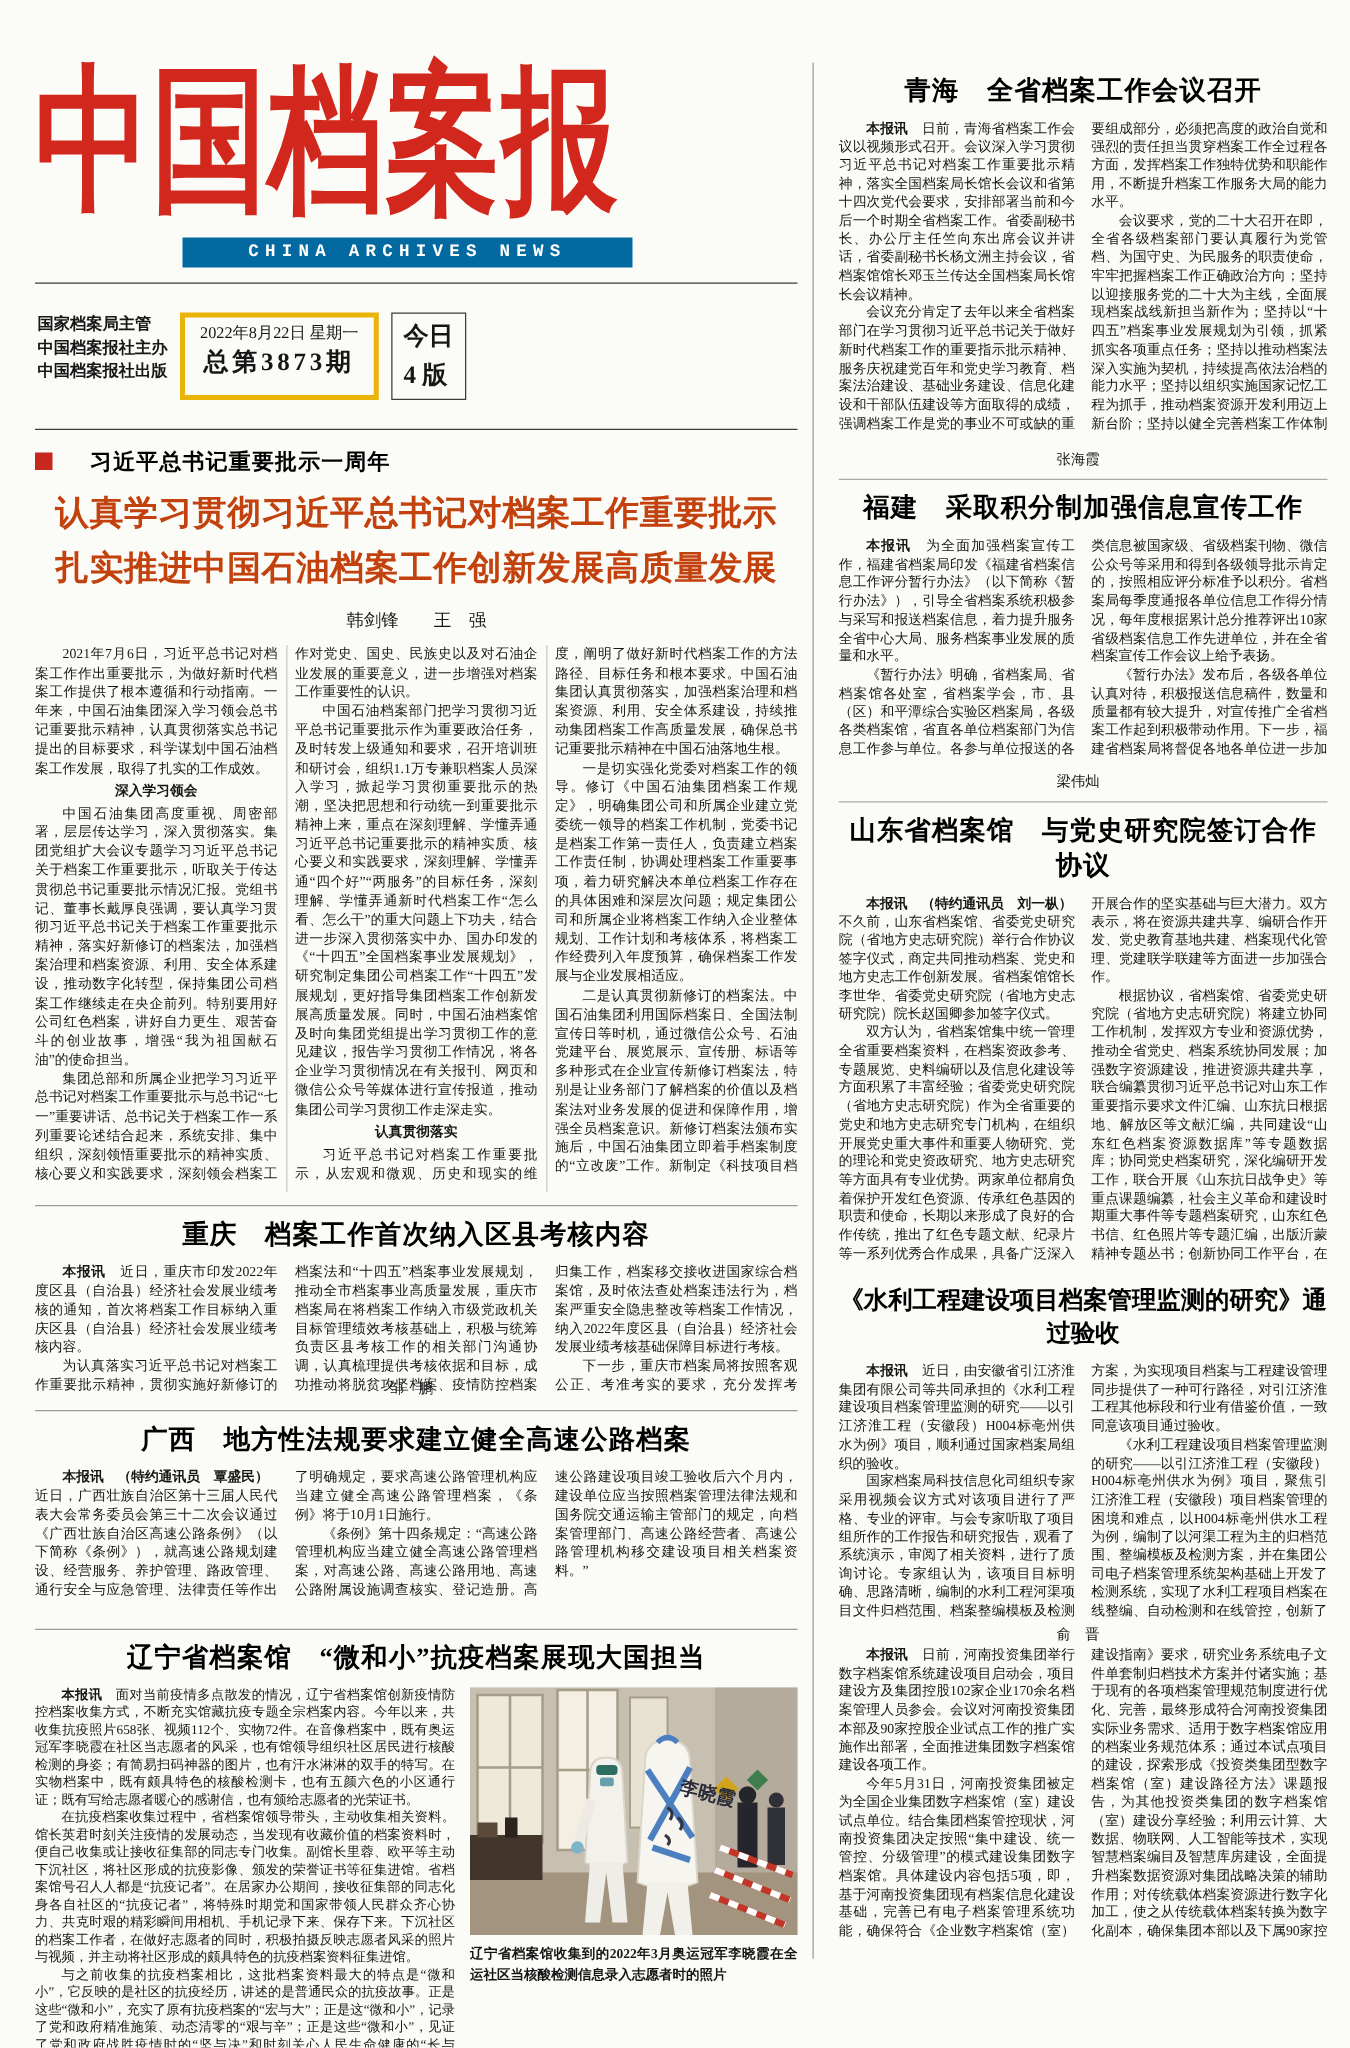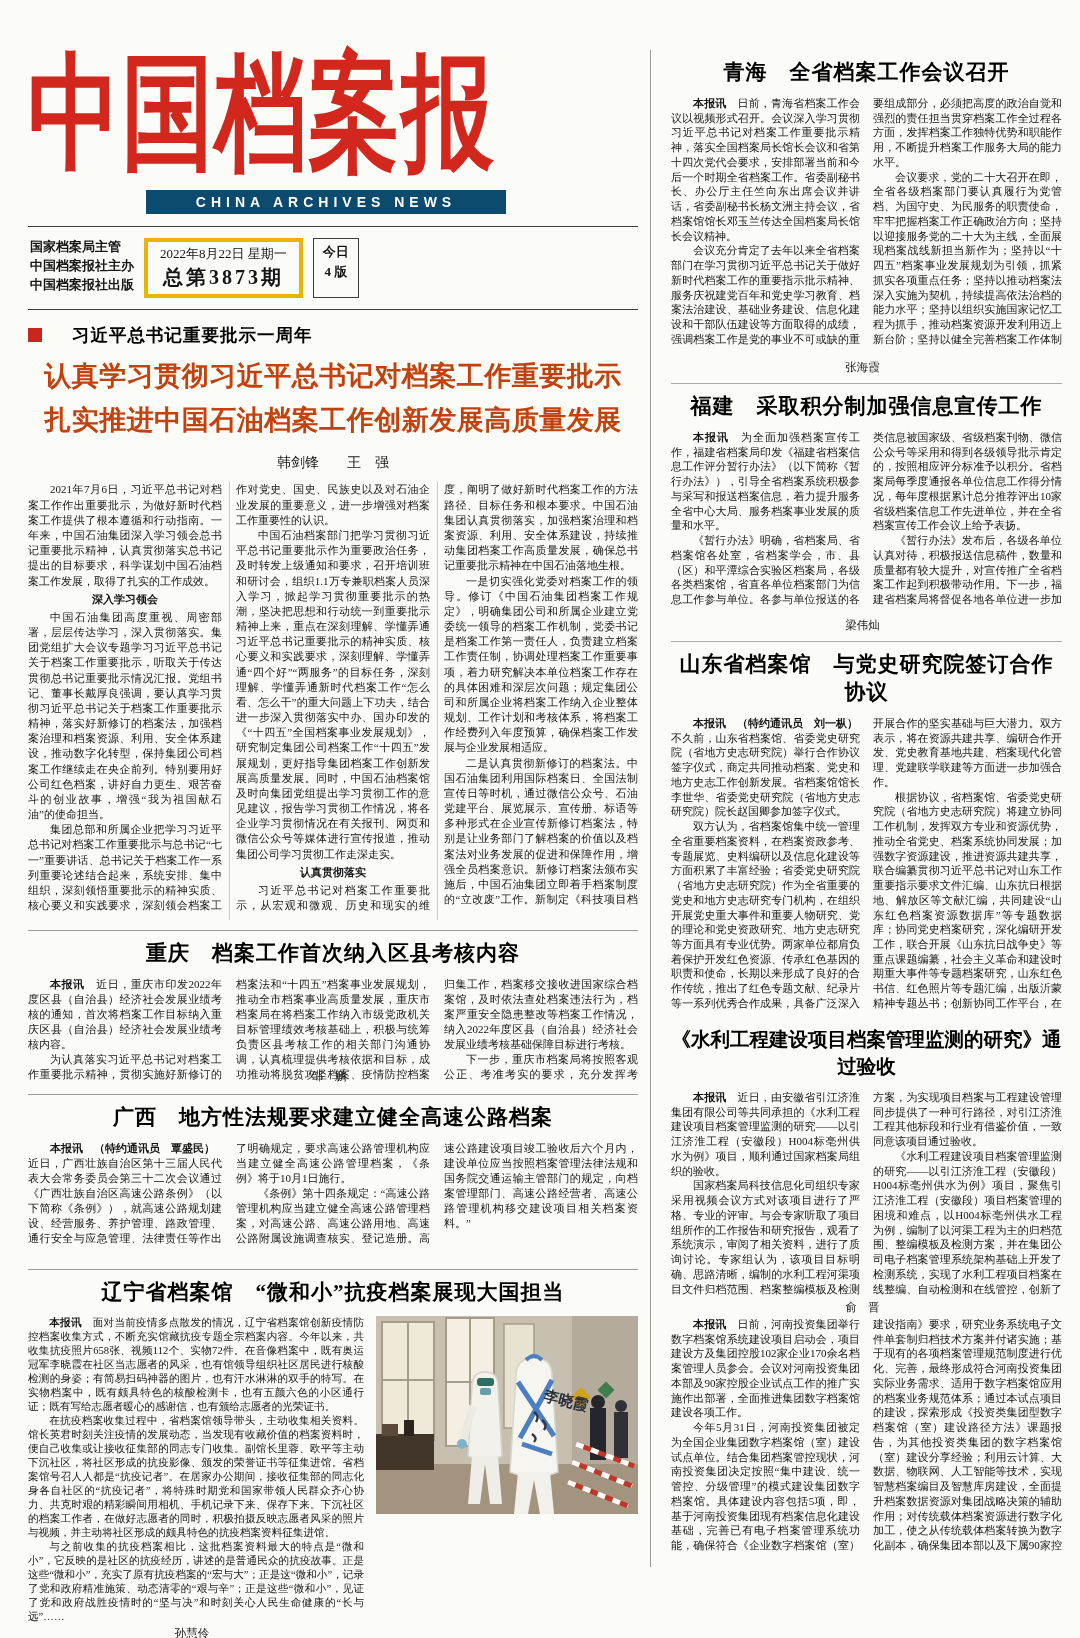--- a/index.html
+++ b/index.html
@@ -18,36 +18,36 @@
 
   
   .masthead { height:172px; position:relative; }
   .brand {
     font-weight:900; color:#d2271c; font-size:126px; line-height:128px;
     letter-spacing:2px; white-space:nowrap; display:inline-block;
     transform:scaleX(.73); transform-origin:left top;
   }
   .enbar {
     position:absolute; left:118px; top:140px; width:360px; height:24px;
-    background:#0c4a6e; color:#fff; text-align:center; line-height:24px;
-    font-family:Liberation Sans, sans-serif; font-size:14px; font-weight:bold;
+    background:#0369a1; color:#fff; text-align:center; line-height:24px;
+    font-family:Liberation Mono, monospace; font-size:14px; font-weight:bold;
     letter-spacing:5px;
   }
 
   
   .pubinfo {
     margin-top:4px; border-top:1.5px solid #3c3c3c; border-bottom:1.5px solid #3c3c3c;
-    padding:11px 2px; display:flex; align-items:stretch; gap:10px;
+    padding:23px 2px; display:flex; align-items:stretch; gap:10px;
   }
   .pub-left { font-size:13px; font-weight:bold; line-height:1.45; white-space:nowrap; }
   .datebox { border:4px solid #eab308; padding:3px 12px; text-align:center; white-space:nowrap; }
   .datebox .d1 { font-size:13px; }
   .datebox .d2 { font-size:20px; font-weight:bold; letter-spacing:3px; margin-top:1px; }
-  .todaybox { border:1px solid #3c3c3c; padding:3px 9px; text-align:center;
-    font-size:13px; font-weight:bold; line-height:1.55; white-space:nowrap; }
+  .todaybox { border:1px solid #3c3c3c; padding:3px 9px; 
+    font-size:20px; font-weight:bold; line-height:1.55; white-space:nowrap; }
   .pub-right { font-size:11.5px; line-height:1.75; white-space:nowrap; padding-top:1px; }
 
   
   .kicker { display:flex; align-items:center; margin:13px 0 4px; }
   .ksq { width:14px; height:14px; background:#c8271d; margin-right:30px; flex:0 0 auto; }
   .kicker-text { color:#000000; font-weight:bold; font-size:17.5px; letter-spacing:1px; }
   .lead-hl { text-align:center; font-weight:900; font-size:27px; line-height:1.62;
     letter-spacing:.5px; margin-top:8px; color:#c2410c; }
   .lead-by { text-align:center; font-size:14px; margin:12px 0 10px; }
   .lead-body {
@@ -214,20 +214,21 @@
             <g>
               <path d="M140 60 q0 -18 18 -18 q18 0 18 18 l6 96 q-24 10 -48 0 Z" fill="#f7f5f0" stroke="#d9d5ca" stroke-width="1.5"></path>
               <path d="M150 44 q8 -8 16 0" stroke="#4c7fc0" stroke-width="4" fill="none"></path>
               <path d="M142 66 L178 120 M176 64 L144 122" stroke="#4c7fc0" stroke-width="5" fill="none"></path>
               <path d="M146 128 l30 10" stroke="#4c7fc0" stroke-width="5" fill="none"></path>
               <path d="M142 156 l-4 42 l14 0 l6 -34 l6 34 l14 0 l-4 -42 Z" fill="#f2f0ea"></path>
               <text x="167" y="84" font-size="15" fill="#2a2c38" font-weight="bold" transform="rotate(14 167 84)">李晓霞</text>
               <path d="M158 96 q6 4 2 10 M166 104 q6 4 2 10 M156 118 q6 4 2 8" stroke="#32343f" stroke-width="2.4" fill="none"></path>
             </g>
           </svg>
+          <figcaption class="ln-cap">辽宁省档案馆收集到的2022年3月奥运冠军李晓霞在全运社区当核酸检测信息录入志愿者时的照片</figcaption>
         </figure>
       </div>
     </section>
   </div>
 
   <div class="right-col">
 
     <article class="art">
       <h2 class="hl">青海　全省档案工作会议召开</h2>
       <div class="body2" style="height:262px">

